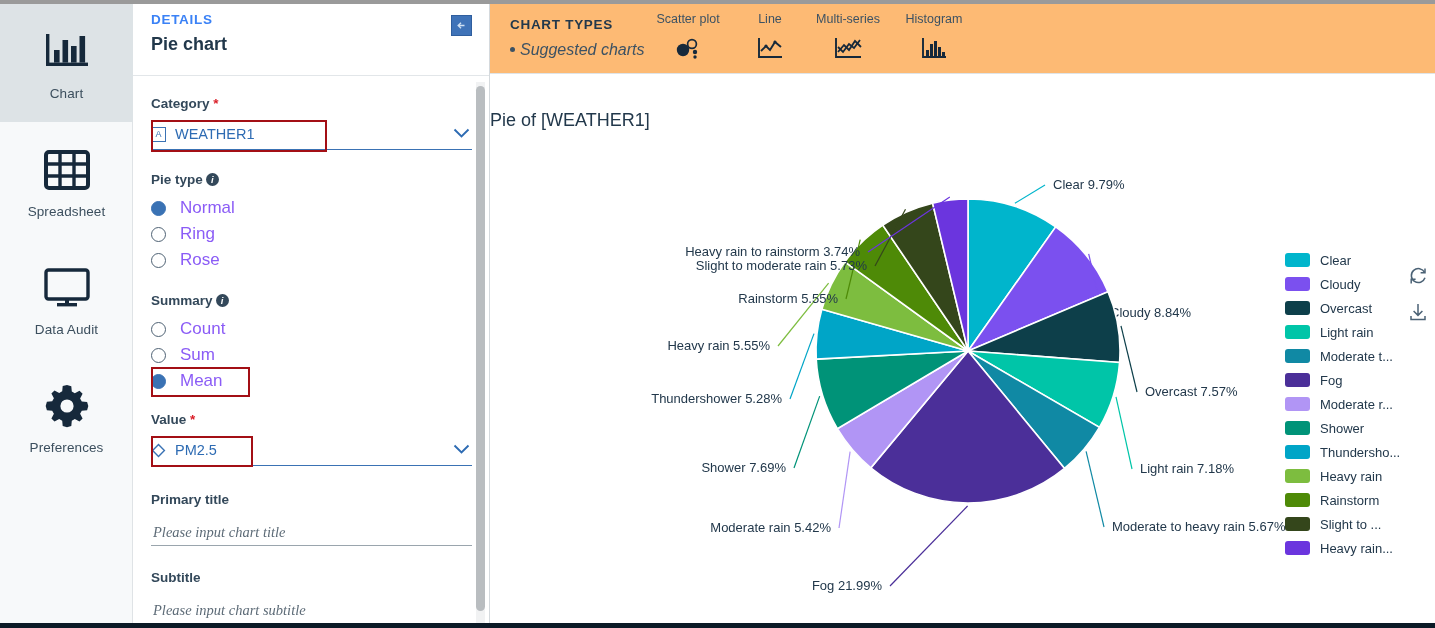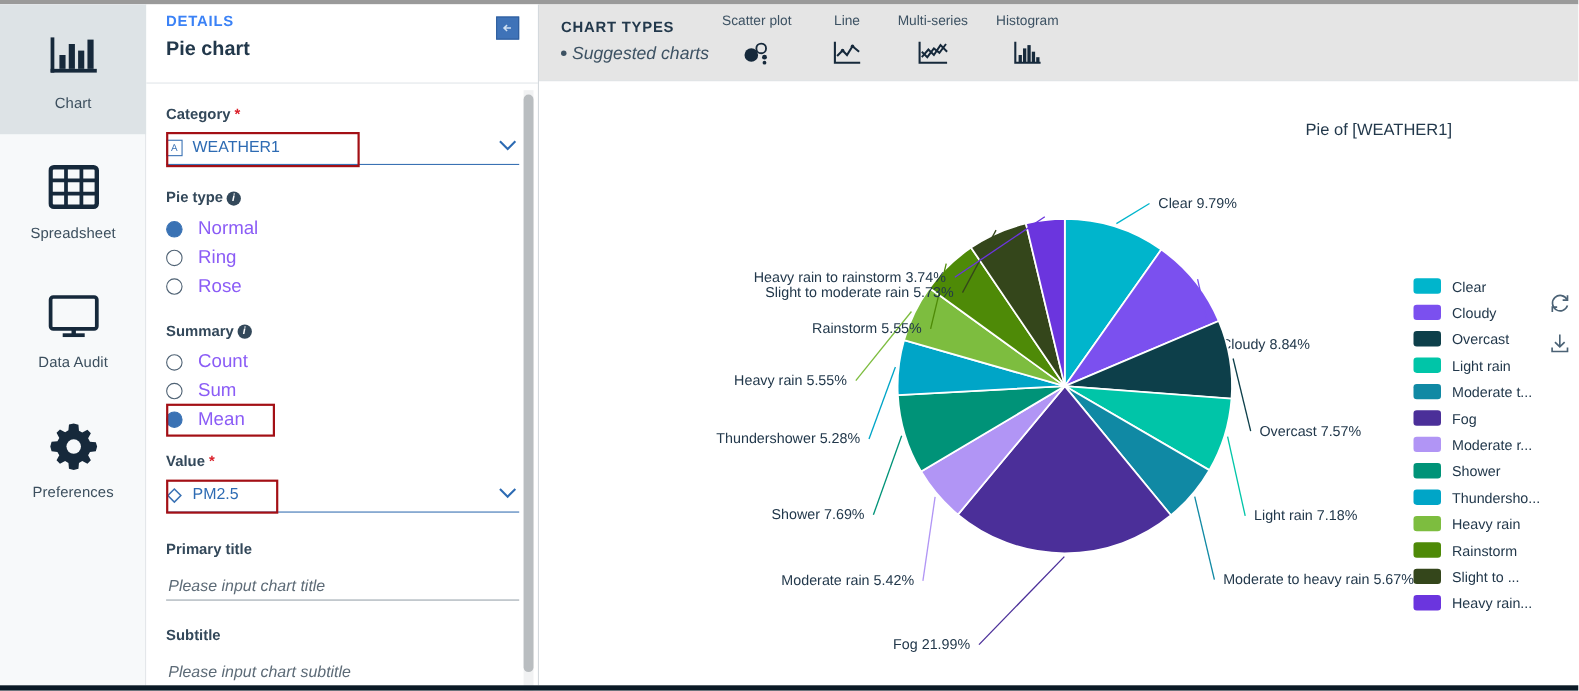--- a/index.html
+++ b/index.html
@@ -40,39 +40,39 @@
   .chev{position:absolute;right:2px;top:6px;color:#2d6bb3;}
 
   .hl{position:absolute;border:2px solid #a30f15;box-sizing:border-box;pointer-events:none;}
 
   .radio-row{display:flex;align-items:center;height:26px;cursor:pointer;}
   .radio{width:15px;height:15px;border-radius:50%;border:1.4px solid #4f6274;box-sizing:border-box;margin-right:14px;}
   .radio.on{background:#3a72b4;border-color:#3a72b4;}
   .radio-lbl{font-size:17px;color:#8b5cf6;text-align:right;}
 
   .text-row{height:31px;border-bottom:1.3px solid #9aa5ad;display:flex;align-items:flex-end;padding-bottom:3px;box-sizing:border-box;}
-  .text-row input{border:none;outline:none;width:100%;font-size:14.5px;font-style:italic;color:#0369a1;font-family:Liberation Sans, sans-serif;background:transparent;}
+  .text-row input{border:none;outline:none;width:100%;font-size:14.5px;font-style:italic;color:#0369a1;font-family:Liberation Serif, serif;background:transparent;}
   .text-row input::placeholder{color:#5d6b77;font-style:italic;opacity:1;}
 
   .dscroll-track{position:absolute;right:4px;top:78px;width:9px;height:546px;background:#f1f2f3;}
   .dscroll-thumb{position:absolute;right:4px;top:82px;width:9px;height:525px;background:#b9bdc0;border-radius:5px;cursor:pointer;}
 
   
-  .types{position:absolute;left:490px;top:4px;width:945px;height:70px;background:#e5e5e5;border-bottom:1px solid #e0e4e7;box-sizing:border-box;}
+  .types{position:absolute;left:490px;top:4px;width:945px;height:70px;background:#fdba74;border-bottom:1px solid #e0e4e7;box-sizing:border-box;}
   .types-title{position:absolute;left:20px;top:13px;font-size:13.5px;font-weight:bold;letter-spacing:.7px;color:#22384b;}
   .types-sub{position:absolute;left:20px;top:37px;font-size:16px;font-style:italic;color:#3d5263;}
   .types-sub .bullet{display:inline-block;width:5px;height:5px;border-radius:50%;background:#3d5263;vertical-align:3px;margin-right:5px;}
 
   .ct{position:absolute;top:4px;width:72px;height:62px;display:flex;flex-direction:column;align-items:center;cursor:pointer;}
   .ct .ct-l{font-size:12.5px;color:#3d5263;margin-top:4px;}
   .ct .ct-i{margin-top:7px;color:#16293b;display:flex;align-items:center;justify-content:center;height:30px;}
 
   
   .canvas{position:absolute;left:490px;top:74px;width:945px;height:549px;background:#fff;}
-  .chart-title{position:absolute;left:0;top:36px;width:830px;text-align:right;font-size:15px;color:#22384b;}
+  .chart-title{position:absolute;left:0;top:36px;width:830px;text-align:left;font-size:18px;color:#22384b;}
   .side-icons{position:absolute;right:7px;top:192px;display:flex;flex-direction:column;gap:16px;color:#4b6275;}
   .side-icons span{cursor:pointer;display:flex;}
 
   .legend{position:absolute;left:795px;top:174px;width:150px;}
   .leg-row{display:flex;align-items:center;height:24px;cursor:pointer;}
   .leg-sw{width:25px;height:14px;border-radius:3px;margin-right:10px;flex:none;}
   .leg-tx{font-size:13px;color:#22384b;white-space:nowrap;}
 
   svg.pie{position:absolute;left:0;top:0;}
   .lbl{font-size:13px;fill:#22384b;font-family:"Liberation Sans",sans-serif;}

